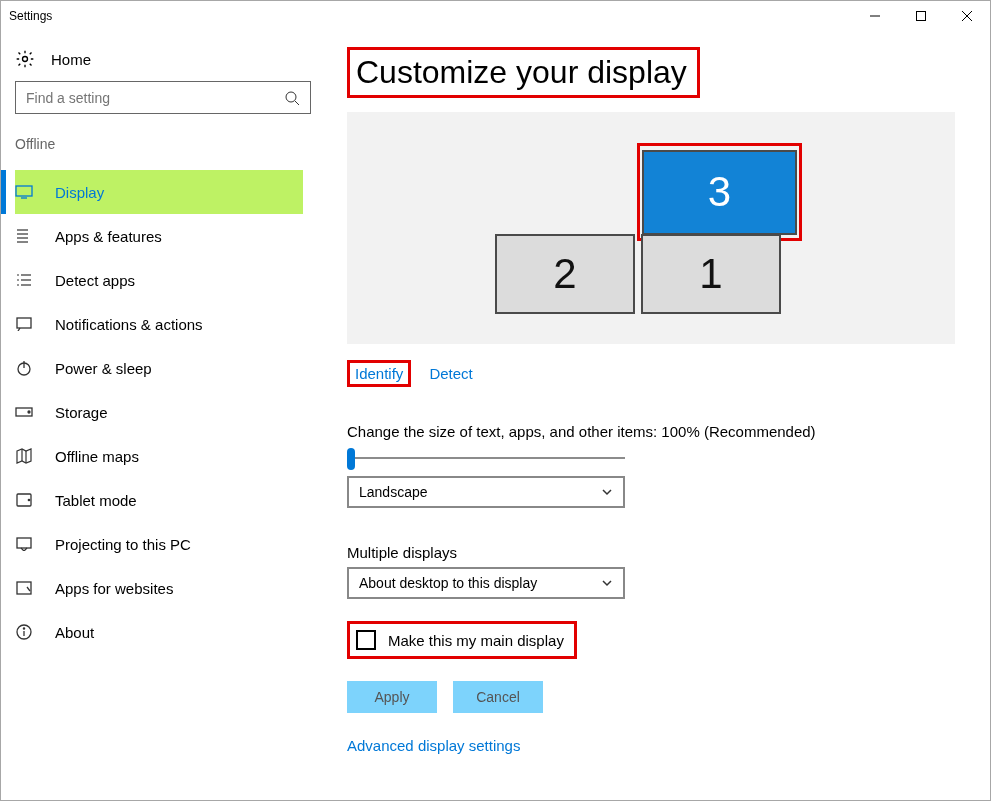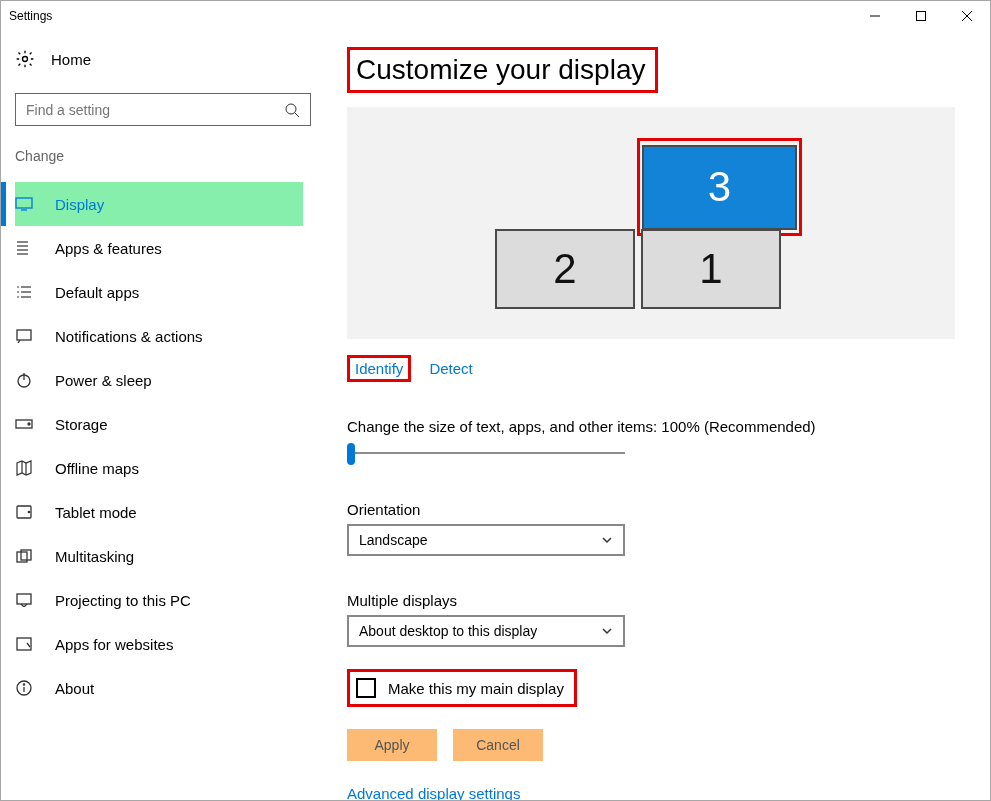--- a/index.html
+++ b/index.html
@@ -7,39 +7,39 @@
 
   .titlebar { height: 30px; display: flex; align-items: center; border-bottom: 0; justify-content: space-between; }
   .titlebar .title { font-size: 12px; padding-left: 8px; flex: 1; color: #000; }
   .win-controls { display: flex; }
   .win-btn { width: 46px; height: 30px; display: flex; align-items: center; justify-content: center; }
   .win-btn svg { width: 10px; height: 10px; stroke: #000; stroke-width: 1; fill: none; }
 
   .content { display: flex; height: calc(100% - 30px); }
 
   .sidebar { width: 316px; padding: 18px 14px 0 14px; }
-  .home-row { display: flex; align-items: center; gap: 16px; margin-bottom: 24px; }
+  .home-row { display: flex; align-items: center; gap: 16px; margin-bottom: 12px; }
   .gear-icon { width: 20px; height: 20px; color: #000; }
   .home-label { font-size: 15px; }
   .search-box { width: 296px; height: 33px; border: 1px solid #666; display: flex; align-items: center; padding: 0 10px; margin-bottom: 22px; }
   .search-box input { border: none; outline: none; font-size: 14px; flex: 1; color: #666; background: transparent; }
   .search-icon { width: 16px; height: 16px; stroke: #333; fill: none; }
   .section-label { font-size: 14px; color: #666; margin-bottom: 18px; }
   .nav-item { height: 44px; display: flex; align-items: center; gap: 22px; padding-left: 0; cursor: pointer; position: relative; }
   .nav-item .nav-icon { width: 18px; height: 18px; display: flex; align-items: center; justify-content: center; color: #333; }
   .nav-item .nav-label { font-size: 15px; color: #000; }
-  .nav-item.active { background: #86efac; }
+  .nav-item.active { background: #bef264; }
   .nav-item.active::before { content: ""; position: absolute; left: -14px; top: 0; bottom: 0; width: 5px; background: #0078d7; }
   .nav-item.active .nav-label { color: #0078d7; }
   .nav-item.active .nav-icon { color: #0078d7; }
 
   .main { flex: 1; padding: 16px 30px 0 30px; overflow: hidden; }
   .hl-red { border: 3px solid #e20000; }
   .page-title-wrap { display: inline-block; padding: 4px 10px 4px 6px; margin-bottom: 14px; }
-  .page-title { font-size: 28px; font-weight: 300; }
+  .page-title { font-size: 32px; font-weight: 300; }
 
   .display-canvas { width: 608px; height: 232px; background: #f2f2f2; position: relative; }
   .monitor { position: absolute; border: 2px solid #4a4a4a; background: #dcdcdc; display: flex; align-items: center; justify-content: center; font-size: 42px; font-weight: 300; color: #111; }
   .monitor.selected { background: #1283d6; color: #fff; }
   .mon3-wrap { position: absolute; left: 290px; top: 31px; width: 165px; height: 98px; display: flex; align-items: center; justify-content: center; }
   .mon3 { width: 155px; height: 85px; position: static; }
 
   .links-row { margin-top: 16px; display: flex; align-items: center; gap: 18px; }
   .link { font-size: 15px; color: #0078d7; cursor: pointer; }
   .link-boxed { padding: 2px 5px; }
@@ -51,21 +51,21 @@
 
   .select-box { margin-top: 6px; width: 278px; height: 32px; border: 2px solid #888; display: flex; align-items: center; padding: 0 10px; justify-content: space-between; font-size: 14px; cursor: pointer; }
   .chevron { width: 12px; height: 12px; stroke: #333; fill: none; stroke-width: 1.5; }
 
   .checkbox-row-wrap { display: inline-flex; margin-top: 22px; padding: 6px 10px 6px 6px; }
   .checkbox-row { display: flex; align-items: center; gap: 12px; }
   .checkbox { width: 20px; height: 20px; border: 2px solid #000; background: #fff; }
   .checkbox-label { font-size: 15px; }
 
   .button-row { margin-top: 22px; display: flex; gap: 16px; }
-  .btn { width: 90px; height: 32px; background: #fdba74; border: none; font-size: 14px; color: #555; display: flex; align-items: center; justify-content: center; cursor: pointer; }
+  .btn { width: 90px; height: 32px; background: #7dd3fc; border: none; font-size: 14px; color: #555; display: flex; align-items: center; justify-content: center; cursor: pointer; }
 
   .adv-link { margin-top: 24px; }
 </style>
 </head>
 <body>
 
 <div class="titlebar">
   <div class="title">Settings</div>
   <div class="win-controls">
     <div class="win-btn">
@@ -96,21 +96,21 @@
         </svg>
       <span class="home-label">Home</span>
     </div>
     <div class="search-box">
       <input placeholder="Find a setting" style="">
       <svg class="search-icon" viewBox="0 0 16 16">
           <circle cx="7" cy="7" r="5"></circle>
           <line x1="11" y1="11" x2="15" y2="15"></line>
         </svg>
     </div>
-    <div class="section-label">Change</div>
+    <div class="section-label">Offline</div>
 
     <div class="nav-item active">
       <span class="nav-icon">
           <svg width="18" height="14" viewBox="0 0 18 14" fill="none" stroke="currentColor" stroke-width="1.3">
             <rect x="1" y="1" width="16" height="10"></rect>
             <line x1="6" y1="13" x2="12" y2="13"></line>
           </svg>
         </span>
       <span class="nav-label">Display</span>
     </div>
@@ -129,21 +129,21 @@
       <span class="nav-icon">
           <svg width="16" height="16" viewBox="0 0 16 16" fill="none" stroke="currentColor" stroke-width="1.2">
             <line x1="1" y1="3" x2="3" y2="3"></line>
             <line x1="5" y1="3" x2="15" y2="3"></line>
             <line x1="1" y1="8" x2="3" y2="8"></line>
             <line x1="5" y1="8" x2="15" y2="8"></line>
             <line x1="1" y1="13" x2="3" y2="13"></line>
             <line x1="5" y1="13" x2="15" y2="13"></line>
           </svg>
         </span>
-      <span class="nav-label">Default apps</span>
+      <span class="nav-label">Detect apps</span>
     </div>
     <div class="nav-item">
       <span class="nav-icon">
           <svg width="16" height="14" viewBox="0 0 16 14" fill="none" stroke="currentColor" stroke-width="1.3">
             <rect x="1" y="1" width="14" height="10"></rect>
             <path d="M4 11l-2 3"></path>
           </svg>
         </span>
       <span class="nav-label">Notifications &amp; actions</span>
     </div>
@@ -180,29 +180,20 @@
           <svg width="16" height="14" viewBox="0 0 16 14" fill="none" stroke="currentColor" stroke-width="1.3">
             <rect x="1" y="1" width="14" height="12" rx="1"></rect>
             <circle cx="13" cy="7" r="0.7" fill="currentColor"></circle>
           </svg>
         </span>
       <span class="nav-label">Tablet mode</span>
     </div>
     <div class="nav-item">
       <span class="nav-icon">
           <svg width="16" height="14" viewBox="0 0 16 14" fill="none" stroke="currentColor" stroke-width="1.3">
-            <rect x="1" y="3" width="10" height="10"></rect>
-            <rect x="5" y="1" width="10" height="10"></rect>
-          </svg>
-        </span>
-      <span class="nav-label">Multitasking</span>
-    </div>
-    <div class="nav-item">
-      <span class="nav-icon">
-          <svg width="16" height="14" viewBox="0 0 16 14" fill="none" stroke="currentColor" stroke-width="1.3">
             <rect x="1" y="1" width="14" height="10"></rect>
             <path d="M5 11l3 3 3-3"></path>
           </svg>
         </span>
       <span class="nav-label">Projecting to this PC</span>
     </div>
     <div class="nav-item">
       <span class="nav-icon">
           <svg width="16" height="14" viewBox="0 0 16 14" fill="none" stroke="currentColor" stroke-width="1.3">
             <rect x="1" y="1" width="14" height="12"></rect>
@@ -240,21 +231,20 @@
       <span class="link link-boxed hl-red">Identify</span>
       <span class="link">Detect</span>
     </div>
 
     <div class="setting-label">Change the size of text, apps, and other items: 100% (Recommended)</div>
     <div class="slider-wrap">
       <div class="slider-track"></div>
       <div class="slider-thumb"></div>
     </div>
 
-    <div class="setting-label">Orientation</div>
     <div class="select-box">
       <span>Landscape</span>
       <svg class="chevron" viewBox="0 0 12 12">
           <polyline points="2,4 6,8 10,4"></polyline>
         </svg>
     </div>
 
     <div class="setting-label">Multiple displays</div>
     <div class="select-box">
       <span>About desktop to this display</span>

